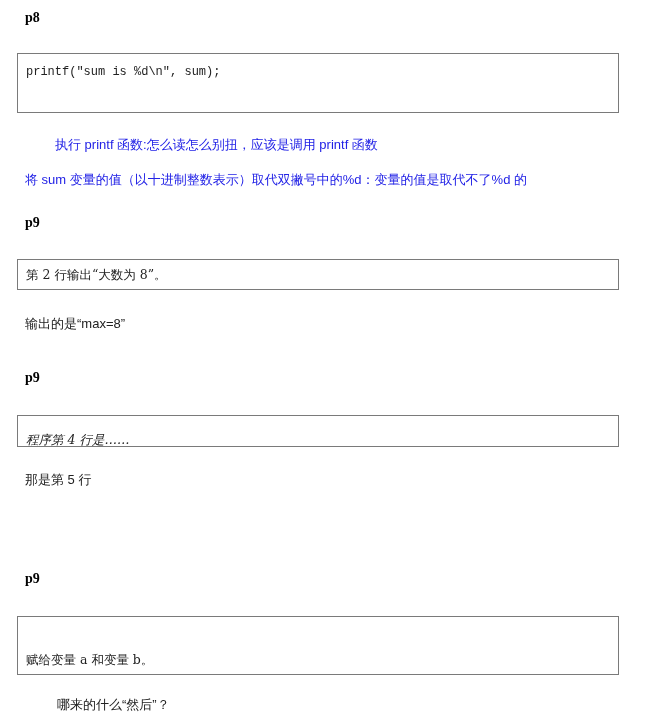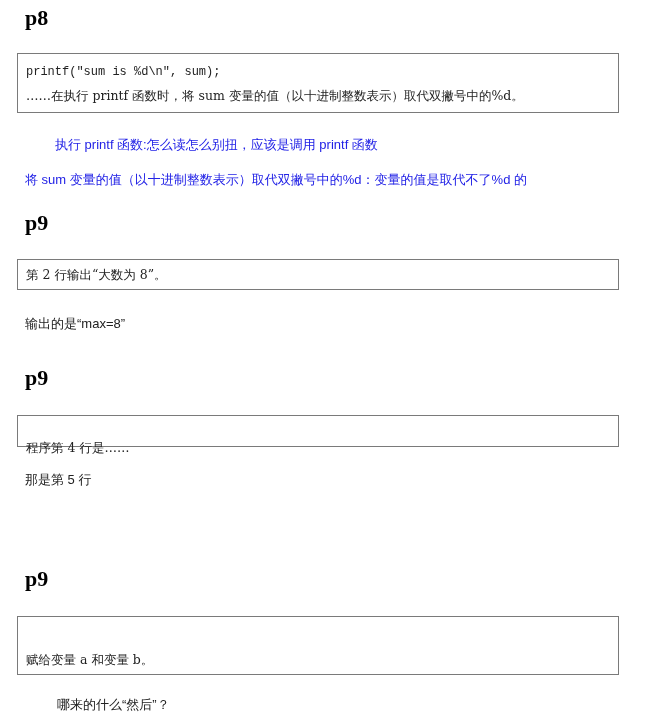--- a/index.html
+++ b/index.html
@@ -1,48 +1,47 @@
 <!DOCTYPE html>
 <html><head>
   <meta charset="utf-8">
   <style>
     html, body { margin: 0; padding: 0; background: #ffffff; }
     body { width: 666px; height: 726px; position: relative; overflow: hidden;
            font-family: "DejaVu Serif", "Liberation Serif", serif; color: #111; }
     .heading { position: absolute; left: 25px; font-family: "Liberation Serif", serif;
-               font-weight: bold; font-size: 22px; line-height: 24px; color: #000; }
+               font-weight: bold; font-size: 14px; line-height: 24px; color: #000; }
     .quote-box { position: absolute; left: 17px; width: 602px; border: 1px solid #7a7a7a;
                  box-sizing: border-box; background: #fff; }
     .quote-line { position: absolute; left: 8px; font-size: 12.5px; line-height: 16px;
                   white-space: nowrap; color: #222; font-family: "DejaVu Serif", serif; }
     .mono { font-family: "Liberation Mono", "DejaVu Sans Mono", monospace; font-size: 12px; }
     .comment { position: absolute; left: 25px; font-size: 13px; line-height: 16px;
                white-space: nowrap; color: #222; font-family: Liberation Sans, sans-serif; }
     .blue { color: #2222e6; }
   </style>
 </head>
 <body>
 
 <div class="heading" style="top:6px;">p8</div>
 <div class="quote-box" style="top:53px; height:60px;">
   <div class="quote-line mono" style="top:10px;">printf("sum is %d\n", sum);</div>
-  <div class="quote-line" style="top:34px;">……在执行 printf 函数时，将 sum 变量的值（以十进制整数表示）取代双撇号中的%d。</div>
 </div>
 <div class="comment blue" style="top:137px; left:55px;">执行 printf 函数:怎么读怎么别扭，应该是调用 printf 函数</div>
 <div class="comment blue" style="top:159px;margin-top:13px;">将 sum 变量的值（以十进制整数表示）取代双撇号中的%d：变量的值是取代不了%d 的</div>
 
 <div class="heading" style="top:211px;">p9</div>
 <div class="quote-box" style="top:259px; height:31px;padding-left:48px;">
   <div class="quote-line" style="top:7px;">第 2 行输出“大数为 8”。</div>
 </div>
 <div class="comment" style="top:316px;">输出的是“max=8”</div>
 
 <div class="heading" style="top:366px;">p9</div>
 <div class="quote-box" style="top:415px; height:32px;">
-  <div class="quote-line" style="top:24px;">程序第 4 行是……</div>
+  <div class="quote-line" style="top:16px;font-style:italic;">程序第 4 行是……</div>
 </div>
 <div class="comment" style="top:472px;">那是第 5 行</div>
 
 <div class="heading" style="top:567px;">p9</div>
 <div class="quote-box" style="top:616px; height:59px;">
   <div class="quote-line" style="top:35px;">赋给变量 a 和变量 b。</div>
 </div>
 <div class="comment" style="top:697px;padding-left:32px;">哪来的什么“然后”？</div>
 
 </body></html>

